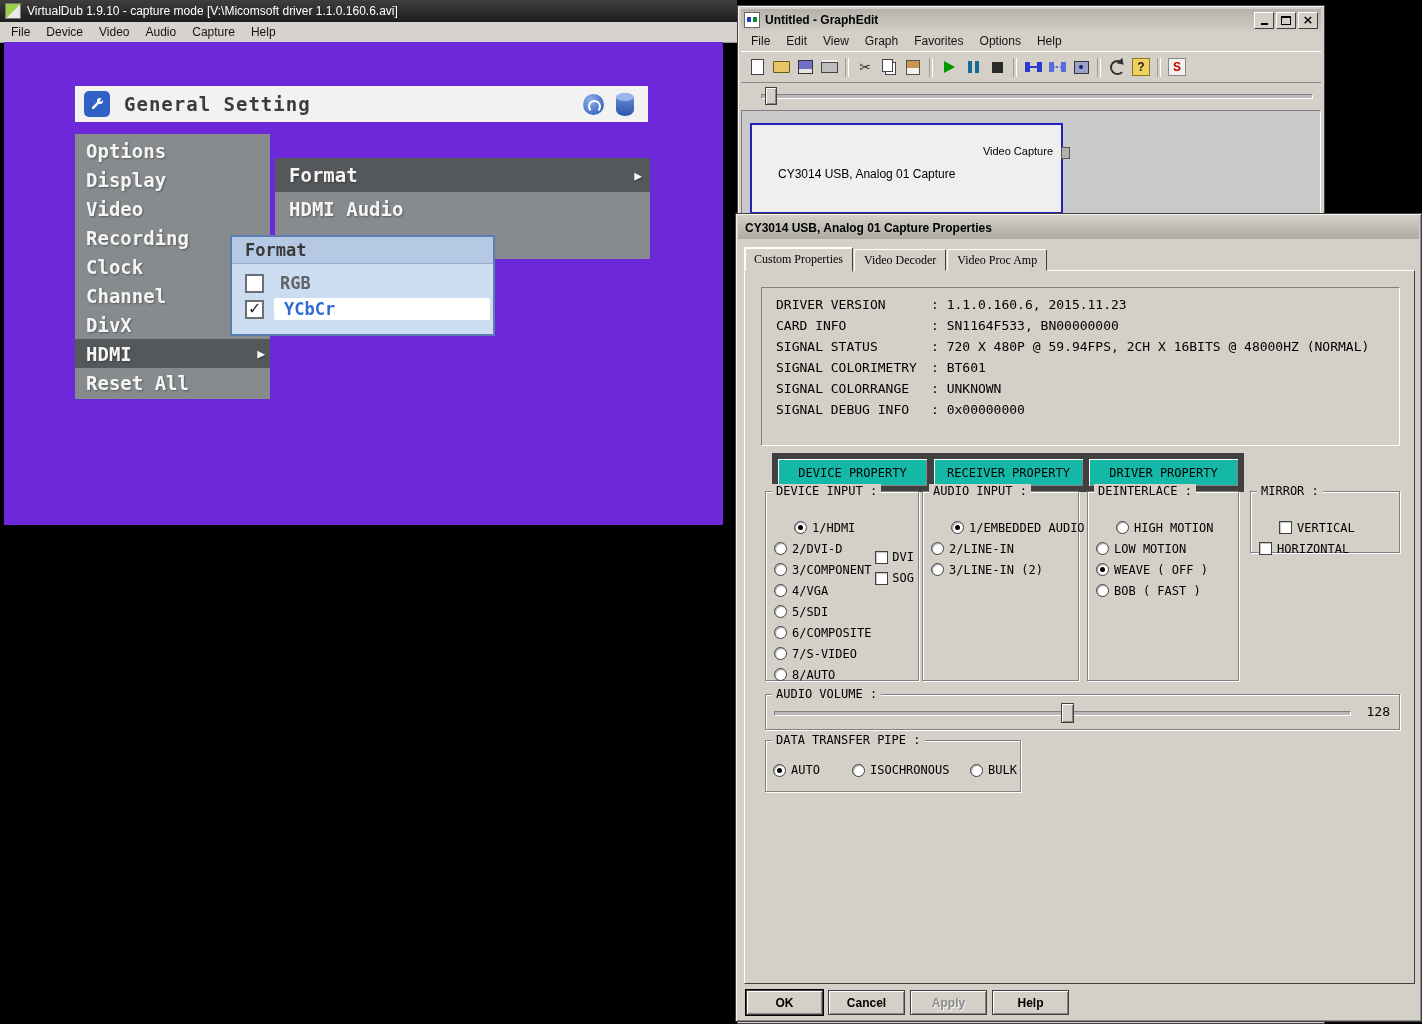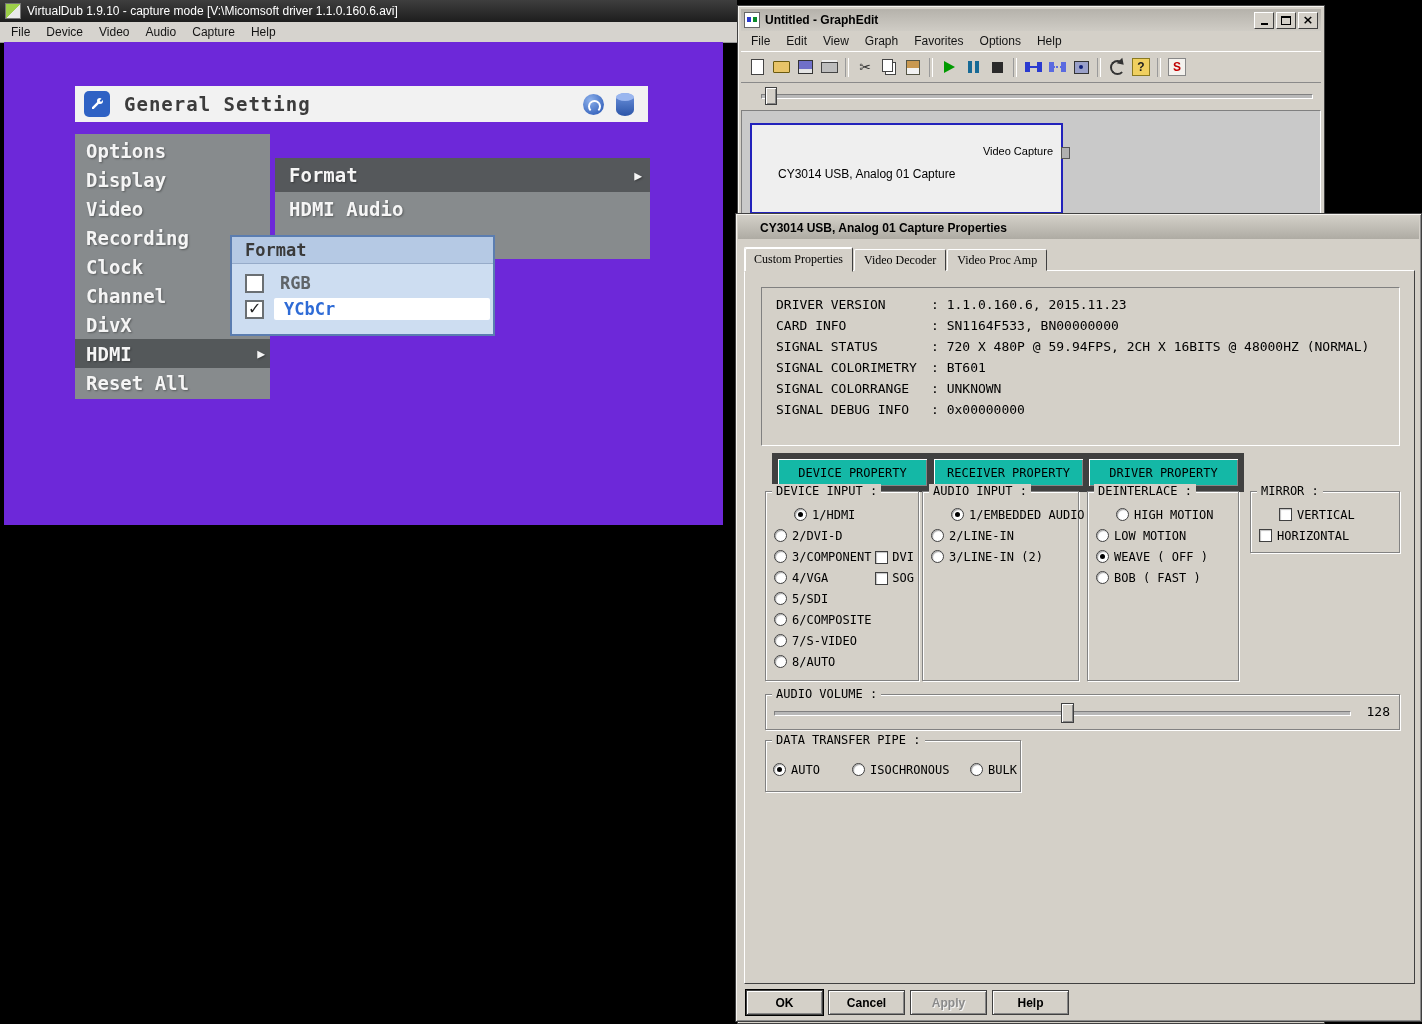--- a/index.html
+++ b/index.html
@@ -99,21 +99,21 @@
              border:1px solid;border-color:#808080 #fff #fff #808080;}
   .filter-box{position:absolute;left:8px;top:12px;width:309px;height:87px;background:#efefef;border:2px solid #2222bb;}
   .pin-label{position:absolute;right:8px;top:20px;font-size:11px;color:#000;}
   .pin-square{position:absolute;right:-9px;top:22px;width:7px;height:10px;background:#b0b0b0;border:1px solid #555;}
   .filter-name{position:absolute;left:26px;top:42px;font-size:12px;color:#000;white-space:nowrap;}
 
   
   .dlg{position:absolute;left:735px;top:213px;width:687px;height:809px;background:#d4d0c8;
        border:1px solid #404040;box-shadow:inset 1px 1px 0 #f5f3ef,inset -1px -1px 0 #8a8a8a;box-sizing:border-box;}
   .dlg-titlebar{position:absolute;left:2px;top:2px;right:2px;height:23px;background:linear-gradient(#d2cfc7,#aeaba3);
-                display:flex;align-items:center;padding-left:22px;font-size:12px;font-weight:600;color:#000;}
+                display:flex;align-items:center;padding-left:7px;font-size:12px;font-weight:600;color:#000;}
   .dlg-tabs{position:absolute;left:8px;top:35px;height:22px;display:flex;align-items:flex-end;z-index:2;}
   .tab{height:20px;padding:0 9px;display:flex;align-items:center;font-size:12px;color:#000;background:#d4d0c8;
        border:1px solid;border-color:#fff #404040 #d4d0c8 #fff;border-top-left-radius:2px;border-top-right-radius:2px;margin-right:1px;font-family:Liberation Serif, serif;}
   .tab.active{height:23px;box-shadow:inset 1px 1px 0 #fff;position:relative;top:1px;}
   .dlg-panel{position:absolute;left:8px;top:56px;width:669px;height:712px;background:#d4d0c8;
              border:1px solid;border-color:#fff #404040 #404040 #fff;box-sizing:content-box;}
   .info-box{position:absolute;left:16px;top:16px;width:637px;height:157px;
             border:1px solid;border-color:#808080 #fff #fff #808080;}
   .info-row{display:flex;padding-left:14px;font:13px/21px "DejaVu Sans Mono",monospace;color:#000;white-space:pre;}
   .info-row:first-child{margin-top:6px;}
@@ -124,34 +124,34 @@
   .pb0{left:27px;} .pb1{left:183px;} .pb2{left:338px;}
   .group{position:absolute;border:1px solid #828282;box-shadow:1px 1px 0 #fff,inset 1px 1px 0 #fff;}
   .glabel{position:absolute;top:-8px;left:6px;background:#d4d0c8;padding:0 4px;font:12px "DejaVu Sans Mono",monospace;color:#000;white-space:nowrap;}
   .g-video{left:20px;top:220px;width:152px;height:188px;}
   .g-audio{left:177px;top:220px;width:155px;height:188px;}
   .g-deint{left:342px;top:220px;width:150px;height:188px;}
   .g-mirror{left:505px;top:220px;width:148px;height:60px;}
   .g-volume{left:20px;top:423px;width:633px;height:34px;}
   .g-pipe{left:20px;top:469px;width:254px;height:50px;}
   .grow{height:21px;display:flex;align-items:center;gap:5px;padding-left:8px;font:12px "DejaVu Sans Mono",monospace;color:#000;white-space:nowrap;}
-  .group .grow:first-of-type{margin-top:12px;padding-left:28px;}
+  .group .grow:first-of-type{margin-top:25px;padding-left:28px;}
   .radio{width:11px;height:11px;border-radius:50%;background:#fff;border:1px solid #404040;
          box-shadow:inset 1px 1px 1px rgba(0,0,0,.35);flex:none;position:relative;box-sizing:content-box;}
   .radio.on::after{content:"";position:absolute;left:3px;top:3px;width:5px;height:5px;border-radius:50%;background:#000;}
   .check{width:11px;height:11px;background:#fff;border:1px solid #404040;box-shadow:inset 1px 1px 1px rgba(0,0,0,.25);
          flex:none;position:relative;box-sizing:content-box;}
   .side-cb{position:absolute;display:flex;align-items:center;gap:4px;font:12px "DejaVu Sans Mono",monospace;}
   .cb-dvi{right:4px;top:58px;} .cb-sog{right:4px;top:79px;}
   .vol-track{position:absolute;left:8px;right:48px;top:16px;height:3px;background:#b8b8b8;
              border:1px solid;border-color:#808080 #fff #fff #808080;}
   .vol-thumb{position:absolute;left:295px;top:8px;width:11px;height:18px;background:#d4d0c8;
              border:1px solid #404040;box-shadow:inset 1px 1px 0 #fff,inset -1px -1px 0 #868686;}
   .vol-value{position:absolute;right:9px;top:9px;font:13px "DejaVu Sans Mono",monospace;color:#000;}
-  .pipe-opt{position:absolute;top:22px;display:flex;align-items:flex-start;gap:5px;font:12px "DejaVu Sans Mono",monospace;white-space:nowrap;}
+  .pipe-opt{position:absolute;top:22px;display:flex;align-items:flex-end;gap:5px;font:12px "DejaVu Sans Mono",monospace;white-space:nowrap;}
   .po0{left:7px;} .po1{left:86px;} .po2{left:204px;}
   .dlg-btn{position:absolute;top:776px;width:75px;height:23px;background:#d4d0c8;border:1px solid #404040;
            box-shadow:inset 1px 1px 0 #fff,inset -1px -1px 0 #868686;display:flex;align-items:center;justify-content:center;
            font:bold 12px "Liberation Sans",sans-serif;color:#000;}
   .db-ok{left:10px;box-shadow:0 0 0 1px #000,inset 1px 1px 0 #fff,inset -1px -1px 0 #868686;}
   .db-cancel{left:92px;} .db-apply{left:174px;color:#8a8a8a;text-shadow:1px 1px 0 #f4f4f4;} .db-help{left:256px;}
 </style>
 </head>
 <body>
 

